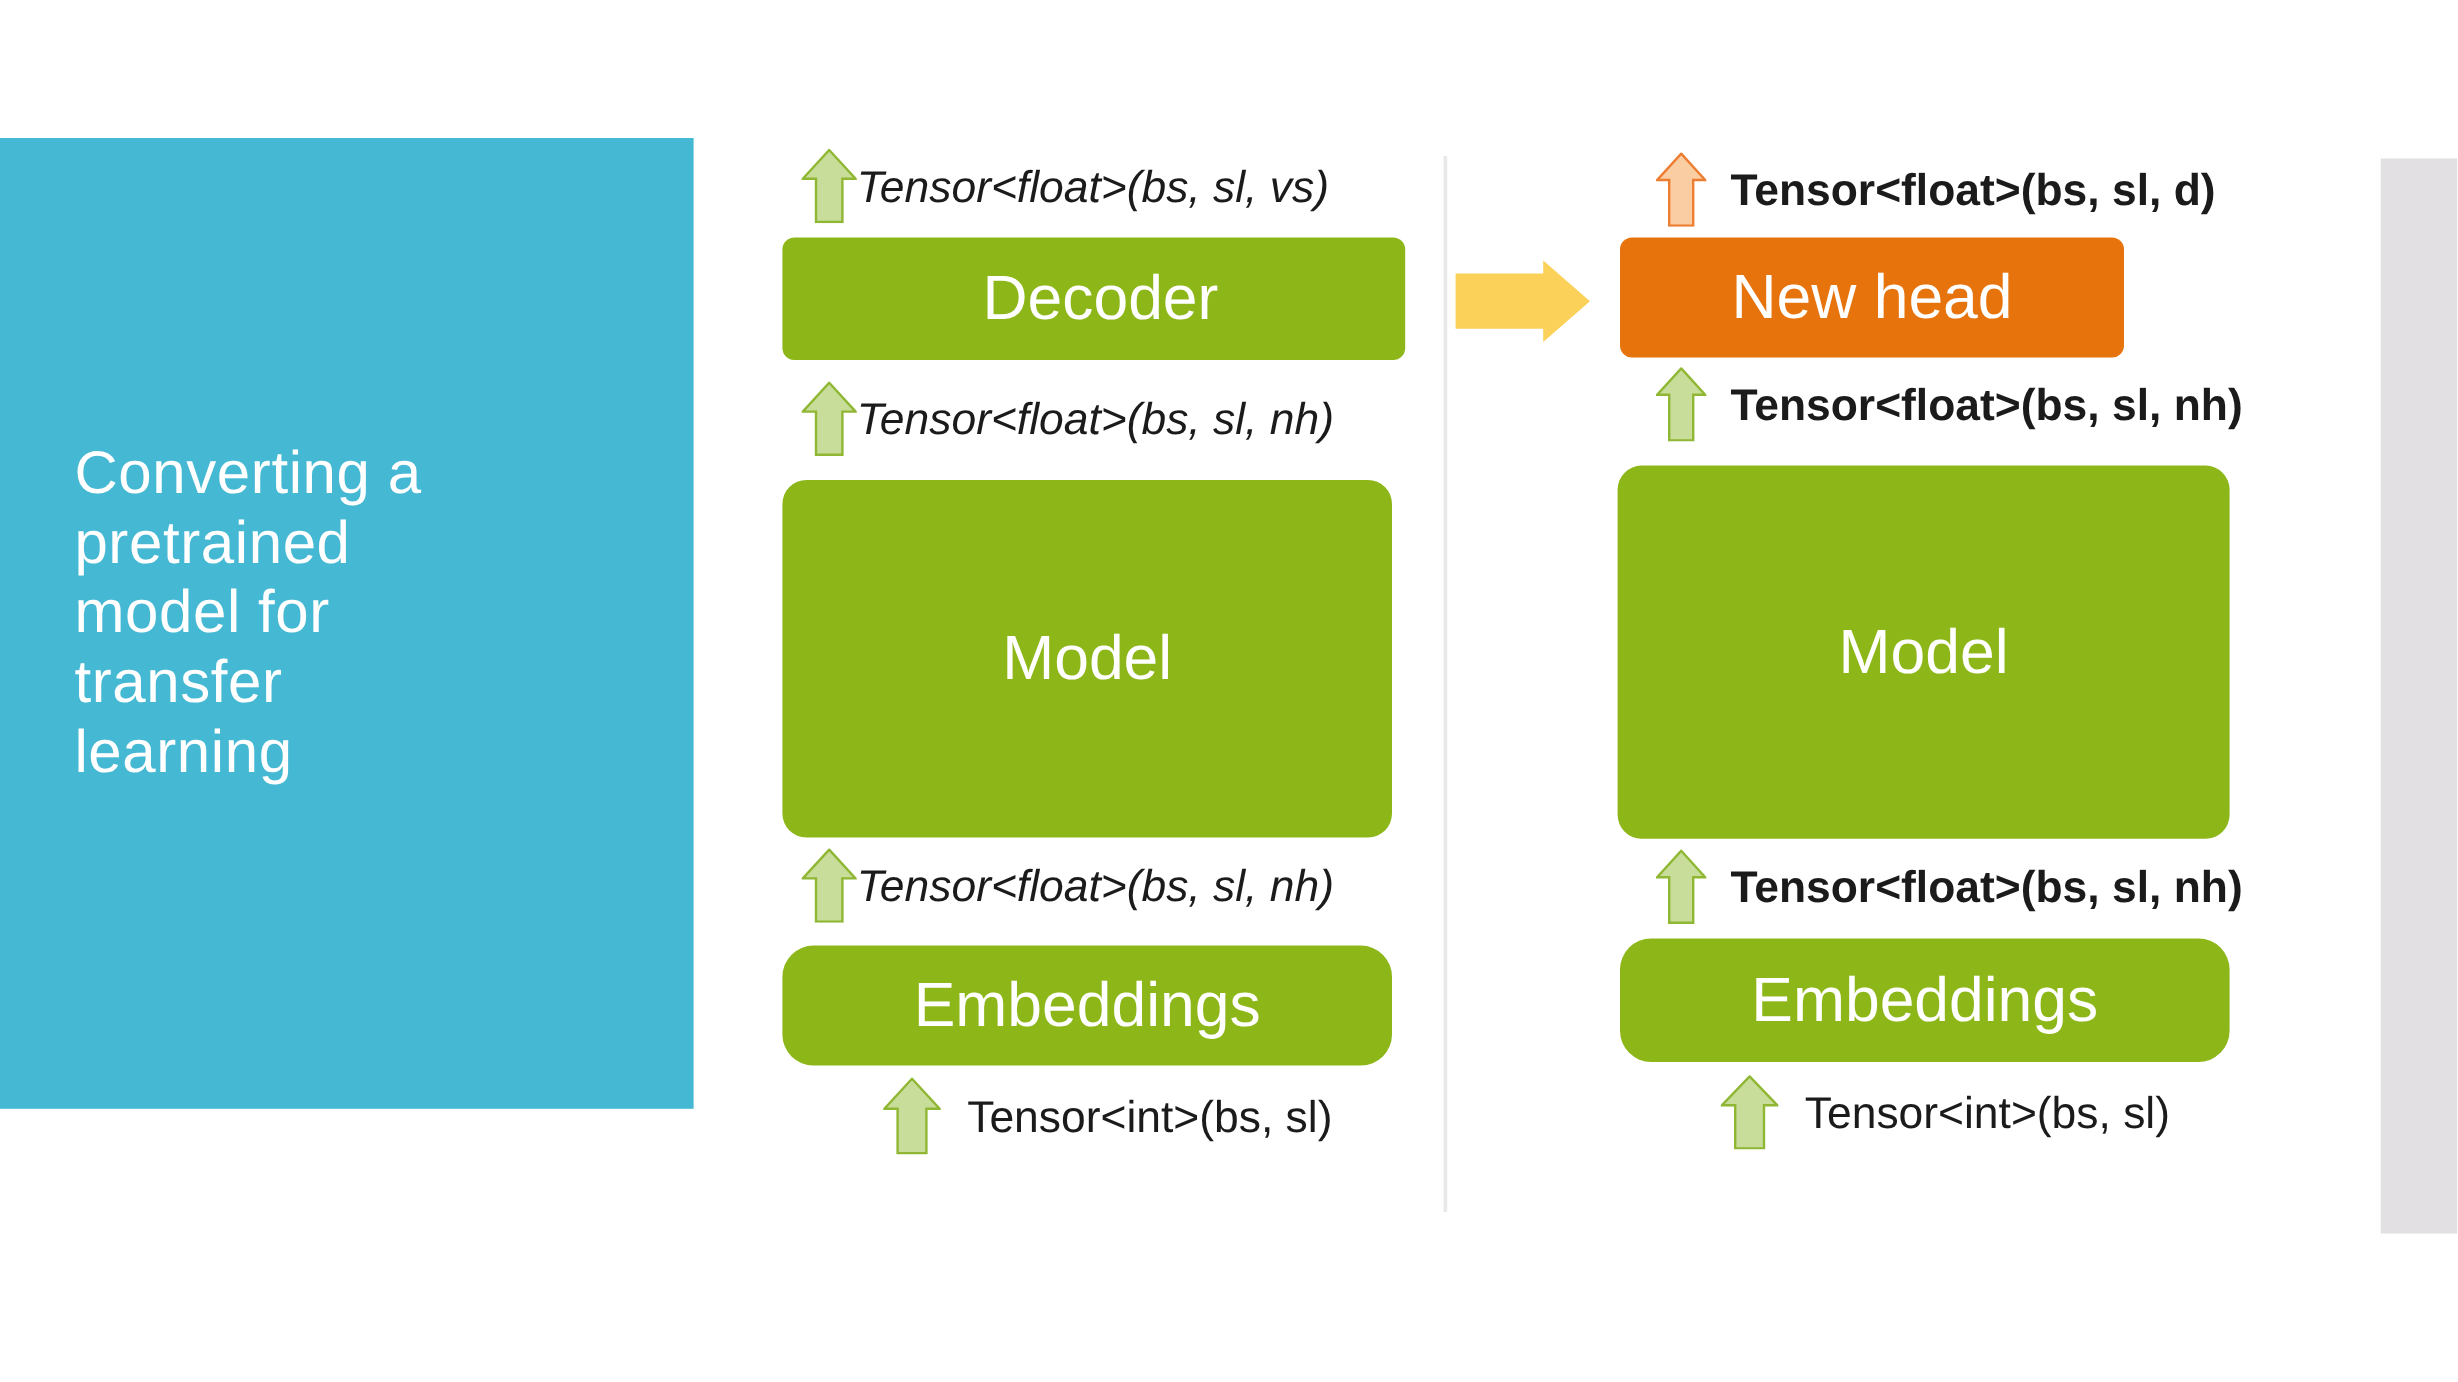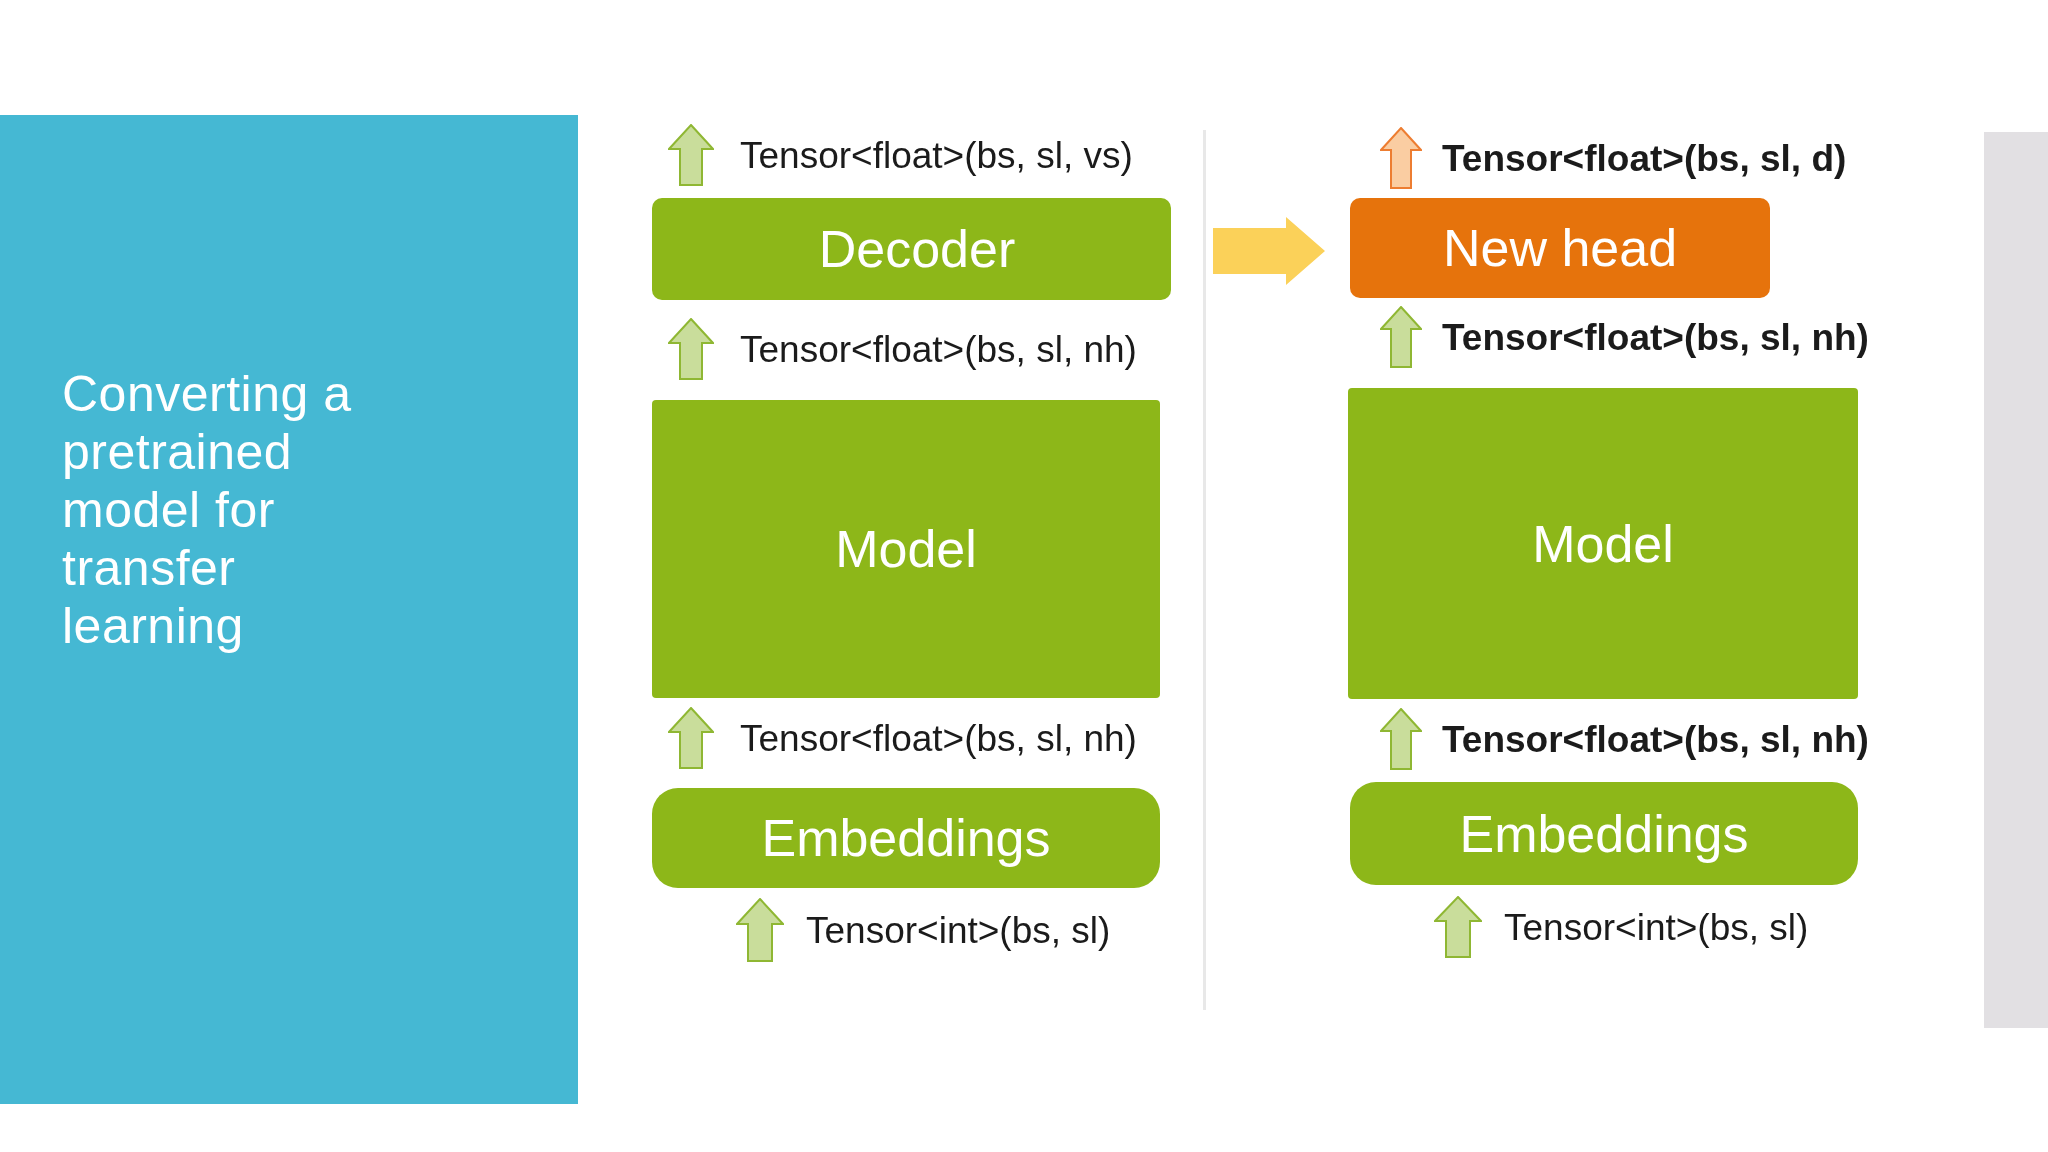--- a/index.html
+++ b/index.html
@@ -5,21 +5,21 @@
   html,body{margin:0;padding:0;background:#ffffff;}
   .slide{
     position:relative;
     width:2048px;height:1152px;
     background:#ffffff;
     overflow:hidden;
     font-family:"Liberation Sans",sans-serif;
   }
   
   .title-panel{
-    position:absolute;left:0;top:115px;width:578px;height:989px;
+    position:absolute;left:0;top:115px;width:578px;height:809px;
     background:var(--teal);
   }
   .page-title{
     position:absolute;left:62px;top:250px;
     color:#ffffff;font-size:50px;line-height:58px;font-weight:400;
     letter-spacing:0.5px;white-space:pre-line;
   }
   
   .shadow-divider{
     position:absolute;left:1203px;top:130px;width:3px;height:880px;
@@ -33,29 +33,29 @@
   
   .dbox{
     position:absolute;
     display:flex;align-items:center;justify-content:center;
     color:#ffffff;font-size:52px;font-weight:400;
   }
   .green{background:var(--box-green);}
   .orange{background:var(--box-orange);}
   .r-small{border-radius:10px;}
   .r-med{border-radius:26px;}
-  .r-big{border-radius:4px;}
+  .r-big{border-radius:20px;}
   
   .trow{
     position:absolute;display:flex;align-items:center;
   }
   .trow .tensor-label{
     color:var(--text-dark);font-size:37px;line-height:1;white-space:nowrap;
   }
-  .gap26{gap:26px;}
+  .gap26{font-style:italic;}
   .gap20{gap:20px;font-weight:bold;}
   .gap22{gap:22px;}
   .arrow-svg{display:block;flex:0 0 auto;}
 </style>
 </head>
 <body>
 
 <div class="slide">
 
   <div class="title-panel">

